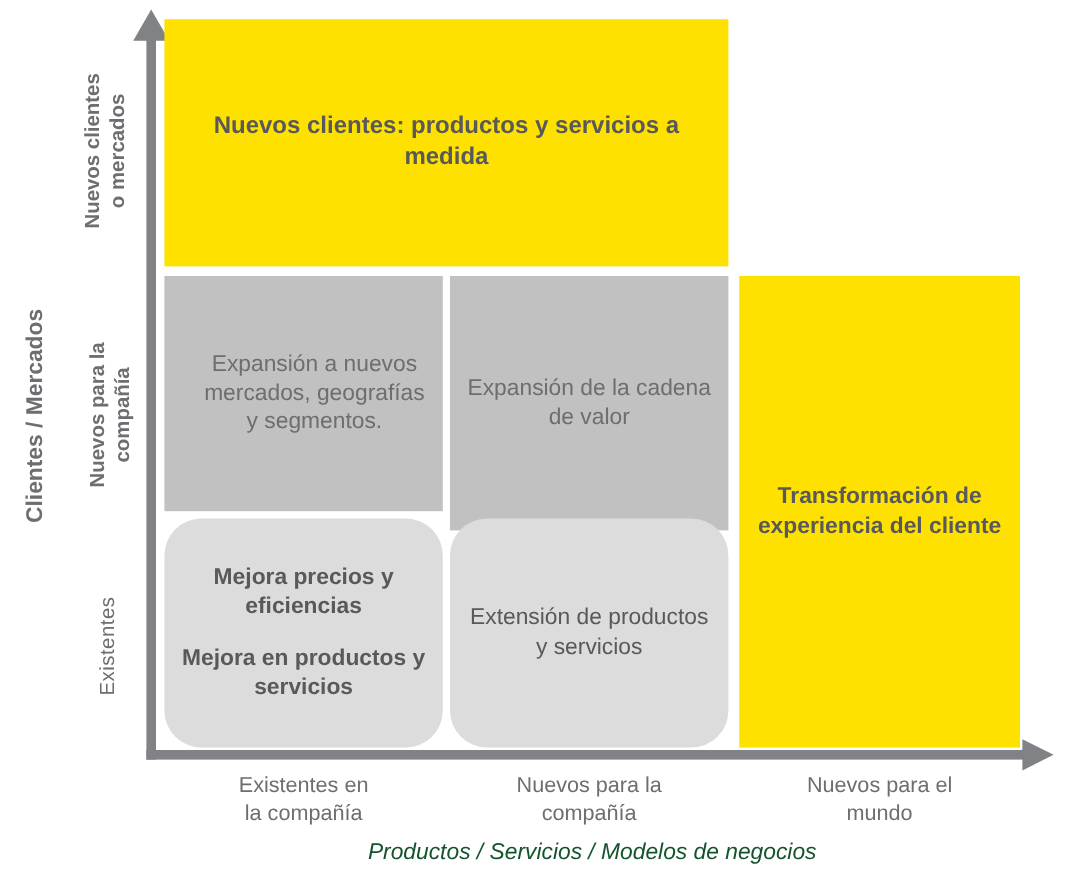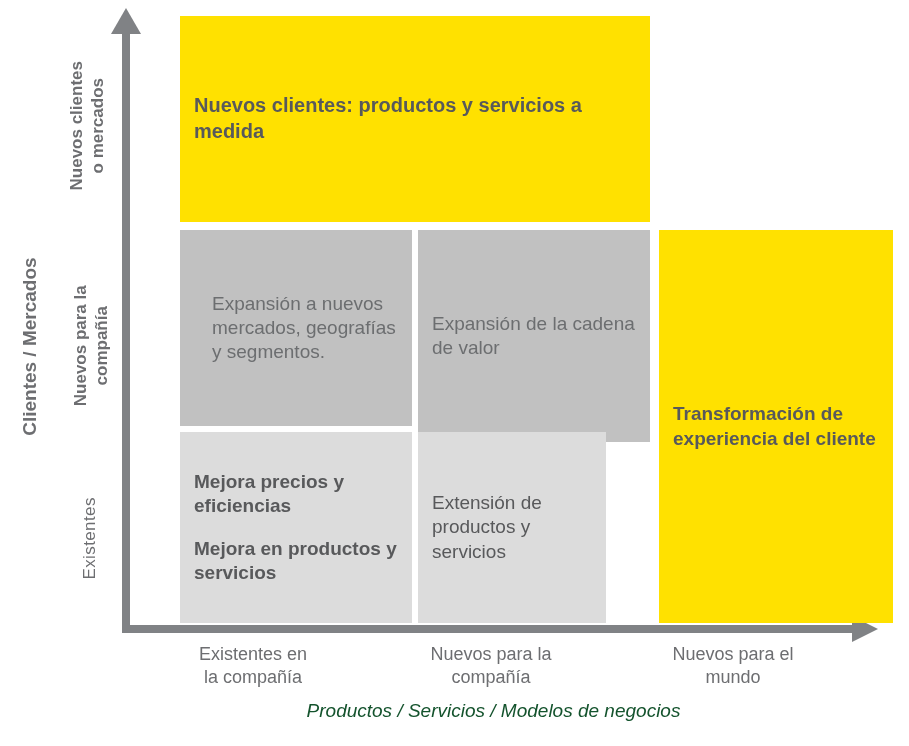--- a/index.html
+++ b/index.html
@@ -27,46 +27,46 @@
     width:0;height:0;
     border-top:13px solid transparent;
     border-bottom:13px solid transparent;
     border-left:26px solid #808285;
   }
 
   
   .cell{
     position:absolute;
     display:flex;align-items:center;justify-content:center;
+    text-align:center;
     box-sizing:border-box;
     padding:6px 14px;
     line-height:1.28;
     color:#58595b;
-    margin-left:43px;
   }
   .yellow{background:#ffe100;color:#58595b;font-weight:bold;}
   .gray-mid{background:#c1c1c1;color:#6c6e70;}
-  .gray-light{background:#dcdcdc;color:#58595b;}
+  .gray-light{background:#dcdcdc;color:#58595b;border-radius:31px;}
 
   
   #cell-top-left{left:137px;top:16px;width:470px;height:206px;font-size:20px;}
   
   #cell-top-right{left:616px;top:16px;width:234px;height:206px;font-size:19px;}
 
   
   #cell-mid-left{left:137px;top:230px;width:232px;height:196px;font-size:19px;font-weight:normal;padding-left:32px;}
   #cell-mid-center{left:375px;top:230px;width:232px;height:212px;font-size:19px;font-weight:normal;}
 
   
   #cell-right-tall{left:616px;top:230px;width:234px;height:393px;font-size:19px;}
 
   
   #cell-bot-left{left:137px;top:432px;width:232px;height:191px;font-size:19px;font-weight:bold;
                  flex-direction:column;}
-  #cell-bot-center{left:375px;top:432px;width:188px;height:191px;font-size:19px;font-weight:normal;}
+  #cell-bot-center{left:375px;top:432px;width:232px;height:191px;font-size:19px;font-weight:normal;}
 
   .cell-line{display:block;}
   .cell-line + .cell-line{margin-top:18px;}
 
   
   .rot{
     position:absolute;
     transform-origin:50% 50%;
     transform:rotate(-90deg);
     text-align:center;

